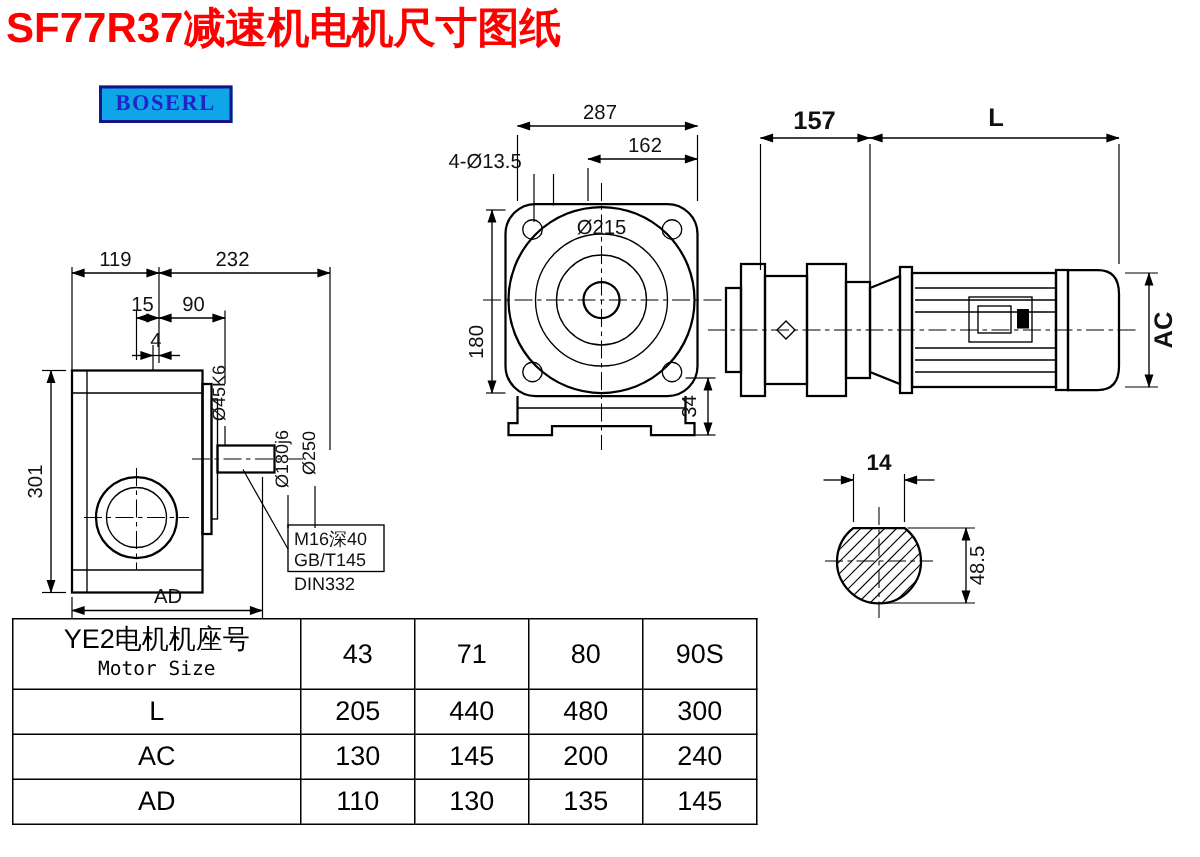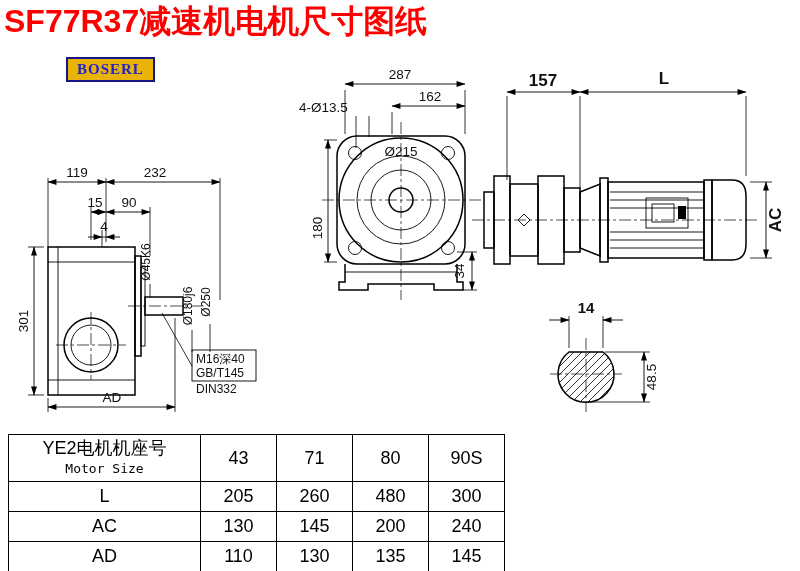--- a/index.html
+++ b/index.html
@@ -2,44 +2,44 @@
 <html style="--title: #fe0000; --logo-text: #2323c8; --logo-border: #16168a;"><head>
 <meta charset="utf-8">
 <style>
   html,body{margin:0;padding:0;}
   body{
     width:800px;height:571px;background:#fff;position:relative;overflow:hidden;
     font-family:"Liberation Sans",sans-serif;
   }
   .page-title{
     position:absolute;left:4px;top:0px;margin:0;
-    font-size:32px;font-weight:bold;color:var(--title,#fe0000);
+    font-size:28px;font-weight:bold;color:var(--title,#fe0000);
     font-family:"Liberation Sans",sans-serif;letter-spacing:0px;white-space:nowrap;
   }
   .logo-box{
     position:absolute;left:66px;top:57px;
     border:2px solid var(--logo-border,#16168a);
     color:var(--logo-text,#2323c8);
     font-family:"Liberation Serif",serif;font-weight:bold;font-size:15px;
-    padding:2px 9px;letter-spacing:1px;background:#eab308;
+    padding:2px 9px;letter-spacing:1px;background:#0ea5e9;
   }
   svg.drawing{position:absolute;left:0;top:0;}
   svg .o{fill:none;stroke:#000;stroke-width:1.5;}
   svg .t{fill:none;stroke:#000;stroke-width:0.9;}
   svg .d{fill:none;stroke:#000;stroke-width:0.9;}
   svg .e{fill:none;stroke:#000;stroke-width:0.8;}
   svg .cl{fill:none;stroke:#000;stroke-width:0.7;stroke-dasharray:12 3 3 3;}
   svg .hatch{stroke:#000;stroke-width:0.8;}
   svg text{fill:#111;font-family:"Liberation Sans",sans-serif;}
   svg .tx{font-size:13.5px;}
   svg .tx-s{font-size:12px;}
   svg .tx-m{font-size:15px;font-weight:bold;}
   svg .tx-b{font-size:17px;font-weight:bold;}
   table.dims-table{
-    position:absolute;left:8px;top:434px;
+    position:absolute;left:8px;top:412px;
     border-collapse:collapse;background:#fff;table-layout:fixed;
   }
   table.dims-table th,table.dims-table td{
     border:1px solid #000;text-align:center;vertical-align:middle;
     font-size:18px;font-weight:normal;color:#000;padding:0;height:29px;
     font-family:"Liberation Sans",sans-serif;
   }
   table.dims-table tr.hdr th{height:46px;}
   table.dims-table .hdr-cn{font-size:18px;line-height:22px;}
   table.dims-table .hdr-en{font-size:13px;line-height:20px;font-family:"DejaVu Sans Mono",monospace;}
@@ -244,21 +244,21 @@
         <div class="hdr-en">Motor Size</div>
       </th>
       <th>43</th>
       <th>71</th>
       <th>80</th>
       <th>90S</th>
     </tr>
     <tr>
       <td>L</td>
       <td>205</td>
-      <td>260</td>
+      <td>440</td>
       <td>480</td>
       <td>300</td>
     </tr>
     <tr>
       <td>AC</td>
       <td>130</td>
       <td>145</td>
       <td>200</td>
       <td>240</td>
     </tr>

